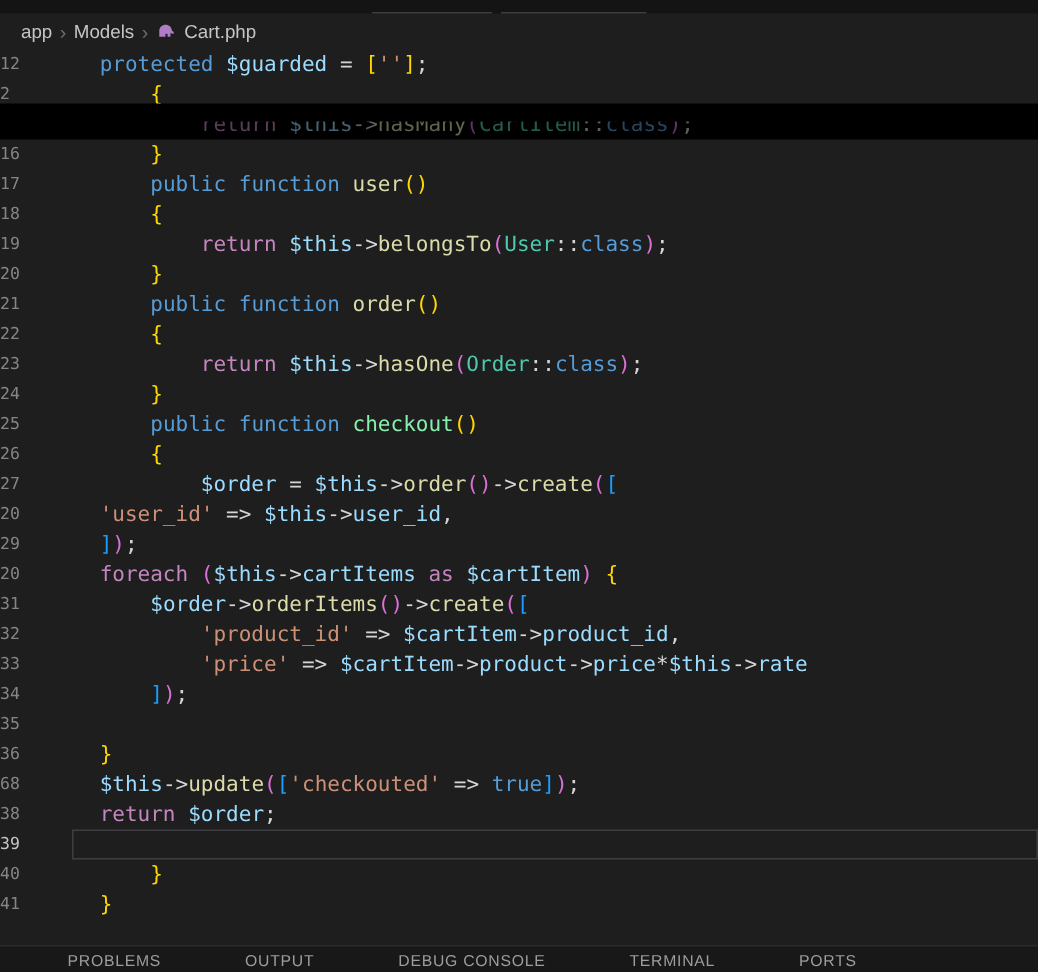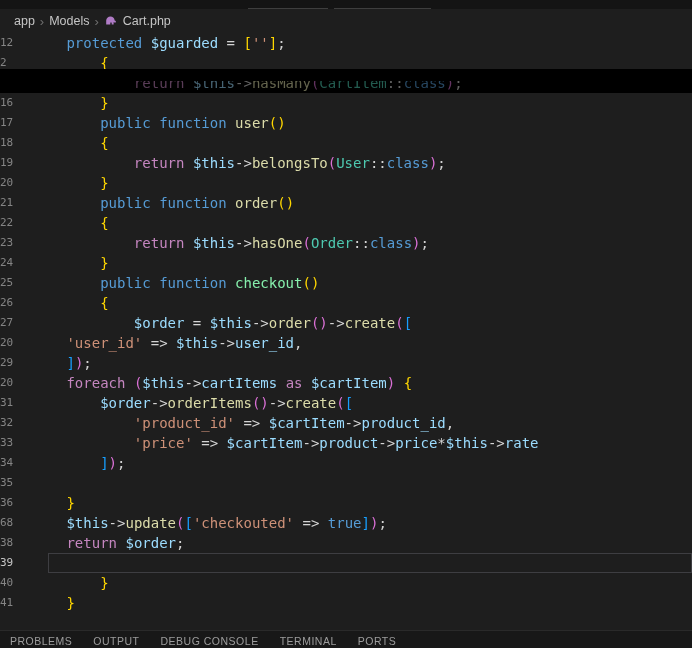--- a/index.html
+++ b/index.html
@@ -48,21 +48,21 @@
   .row.current .gutter{color:#c6c6c6;}
 
   
   .panel-bar{
     height:18px;flex:none;background:#181818;border-top:1px solid #2a2a2a;
     display:flex;align-items:flex-start;gap:21px;
     padding:4px 0 0 10px;box-sizing:border-box;
     font-family:"Liberation Sans",sans-serif;font-size:10.5px;
     letter-spacing:.5px;color:#9d9d9d;
   }
-  .ptab{cursor:pointer;white-space:nowrap;}
+  .ptab{cursor:pointer;white-space:nowrap;margin-left:35px;}
 </style>
 </head>
 <body>
 
 <div class="app">
 
   <div class="top-strip">
     <div class="seg seg-a"></div>
     <div class="seg seg-b"></div>
   </div>

